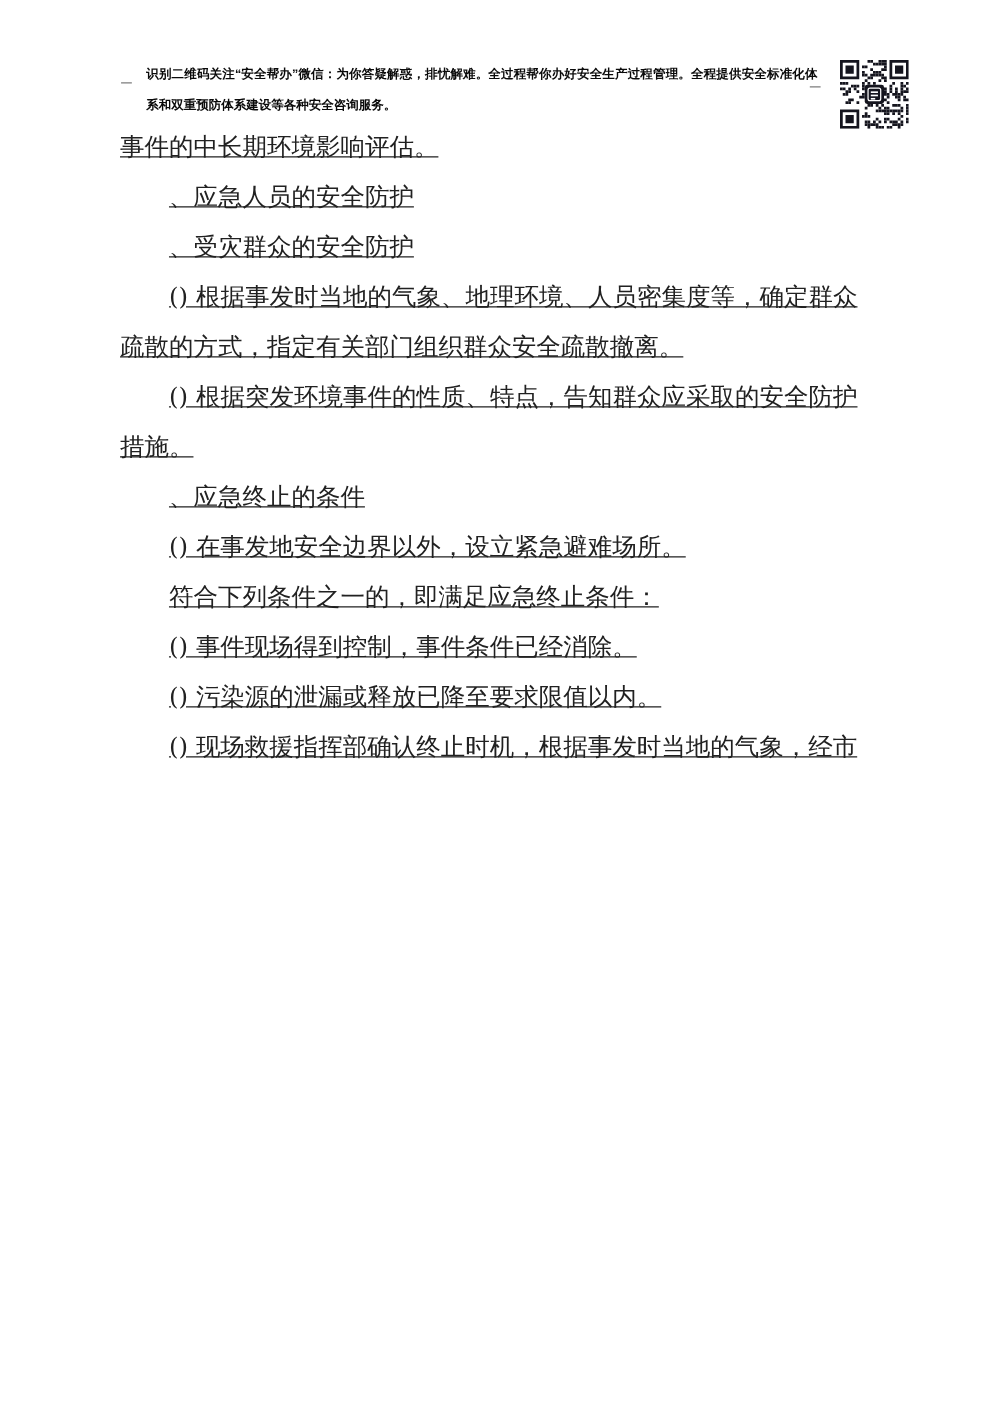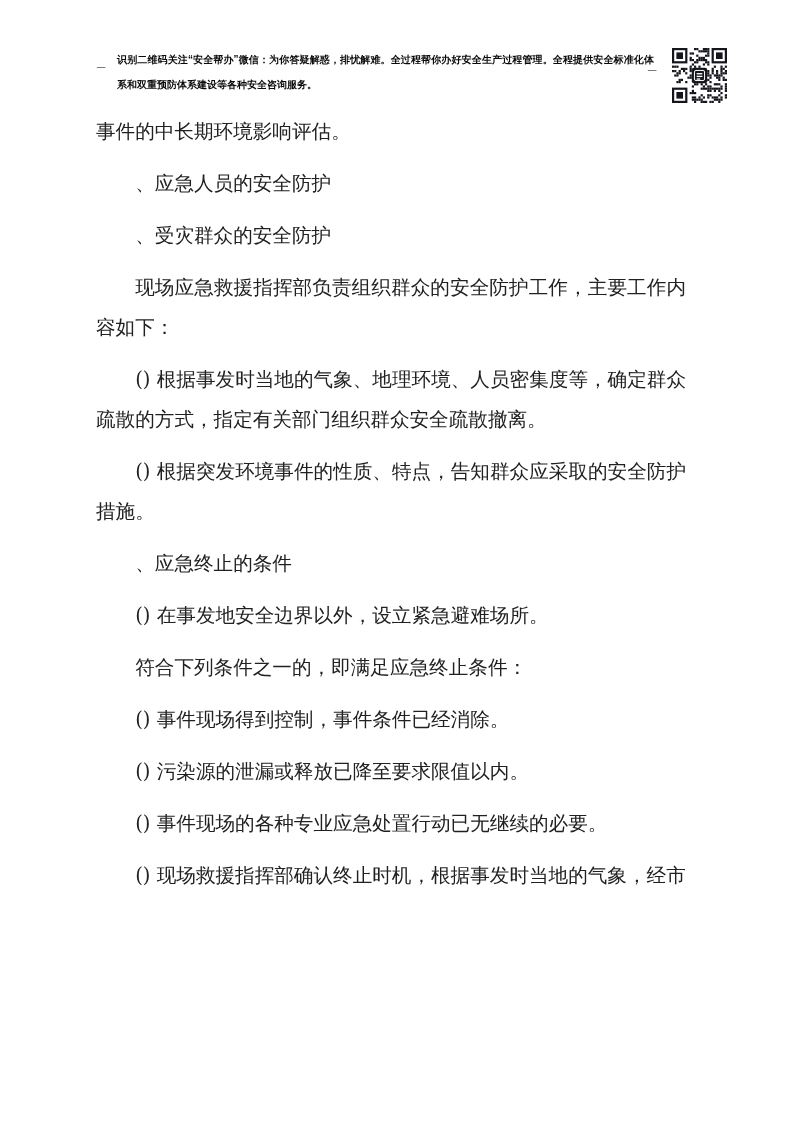--- a/index.html
+++ b/index.html
@@ -24,28 +24,29 @@
     color:#111;
   }
   .dash-left{left:97px;top:53px;}
   .dash-right{left:648px;top:56px;}
   .qr{
     position:absolute;left:672px;top:48px;width:55px;height:55px;
   }
   .qr svg{display:block;width:55px;height:55px;}
   
   .body-text{
-    position:absolute;left:96px;top:112px;width:590px;
+    position:absolute;left:96px;top:98px;width:590px;
     font-family:"DejaVu Serif",serif;
     font-size:19.6px;line-height:40px;
     color:#212121;
     text-align:justify;
+    text-decoration:underline;
   }
   .body-text p{margin:0;padding:0;}
-  .body-text p.indent{text-indent:2em;margin-top:12px;}
+  .body-text p.indent{text-indent:2em;}
 </style>
 </head>
 <body>
 
 <div class="page">
 
   <header>
     <span class="dash dash-left">_</span>
 
     <div class="header-text">识别二维码关注“安全帮办”微信：为你答疑解惑，排忧解难。全过程帮你办好安全生产过程管理。全程提供安全标准化体系和双重预防体系建设等各种安全咨询服务。</div>
@@ -229,25 +230,23 @@
           <rect x="11.2" y="12.6" width="2.6" height="0.6" fill="#ffffff"></rect>
           <rect x="11.2" y="13.8" width="1.6" height="0.6" fill="#ffffff"></rect>
         </svg>
     </div>
   </header>
 
   <main class="body-text" id="paragraphs">
       <p>事件的中长期环境影响评估。</p>
       <p class="indent">、应急人员的安全防护</p>
       <p class="indent">、受灾群众的安全防护</p>
-      <p class="indent">现场应急救援指挥部负责组织群众的安全防护工作，主要工作内容如下：</p>
       <p class="indent">() 根据事发时当地的气象、地理环境、人员密集度等，确定群众疏散的方式，指定有关部门组织群众安全疏散撤离。</p>
       <p class="indent">() 根据突发环境事件的性质、特点，告知群众应采取的安全防护措施。</p>
       <p class="indent">、应急终止的条件</p>
       <p class="indent">() 在事发地安全边界以外，设立紧急避难场所。</p>
       <p class="indent">符合下列条件之一的，即满足应急终止条件：</p>
       <p class="indent">() 事件现场得到控制，事件条件已经消除。</p>
       <p class="indent">() 污染源的泄漏或释放已降至要求限值以内。</p>
-      <p class="indent">() 事件现场的各种专业应急处置行动已无继续的必要。</p>
       <p class="indent">() 现场救援指挥部确认终止时机，根据事发时当地的气象，经市</p>
     </main>
 
 </div>
 
 </body></html>

